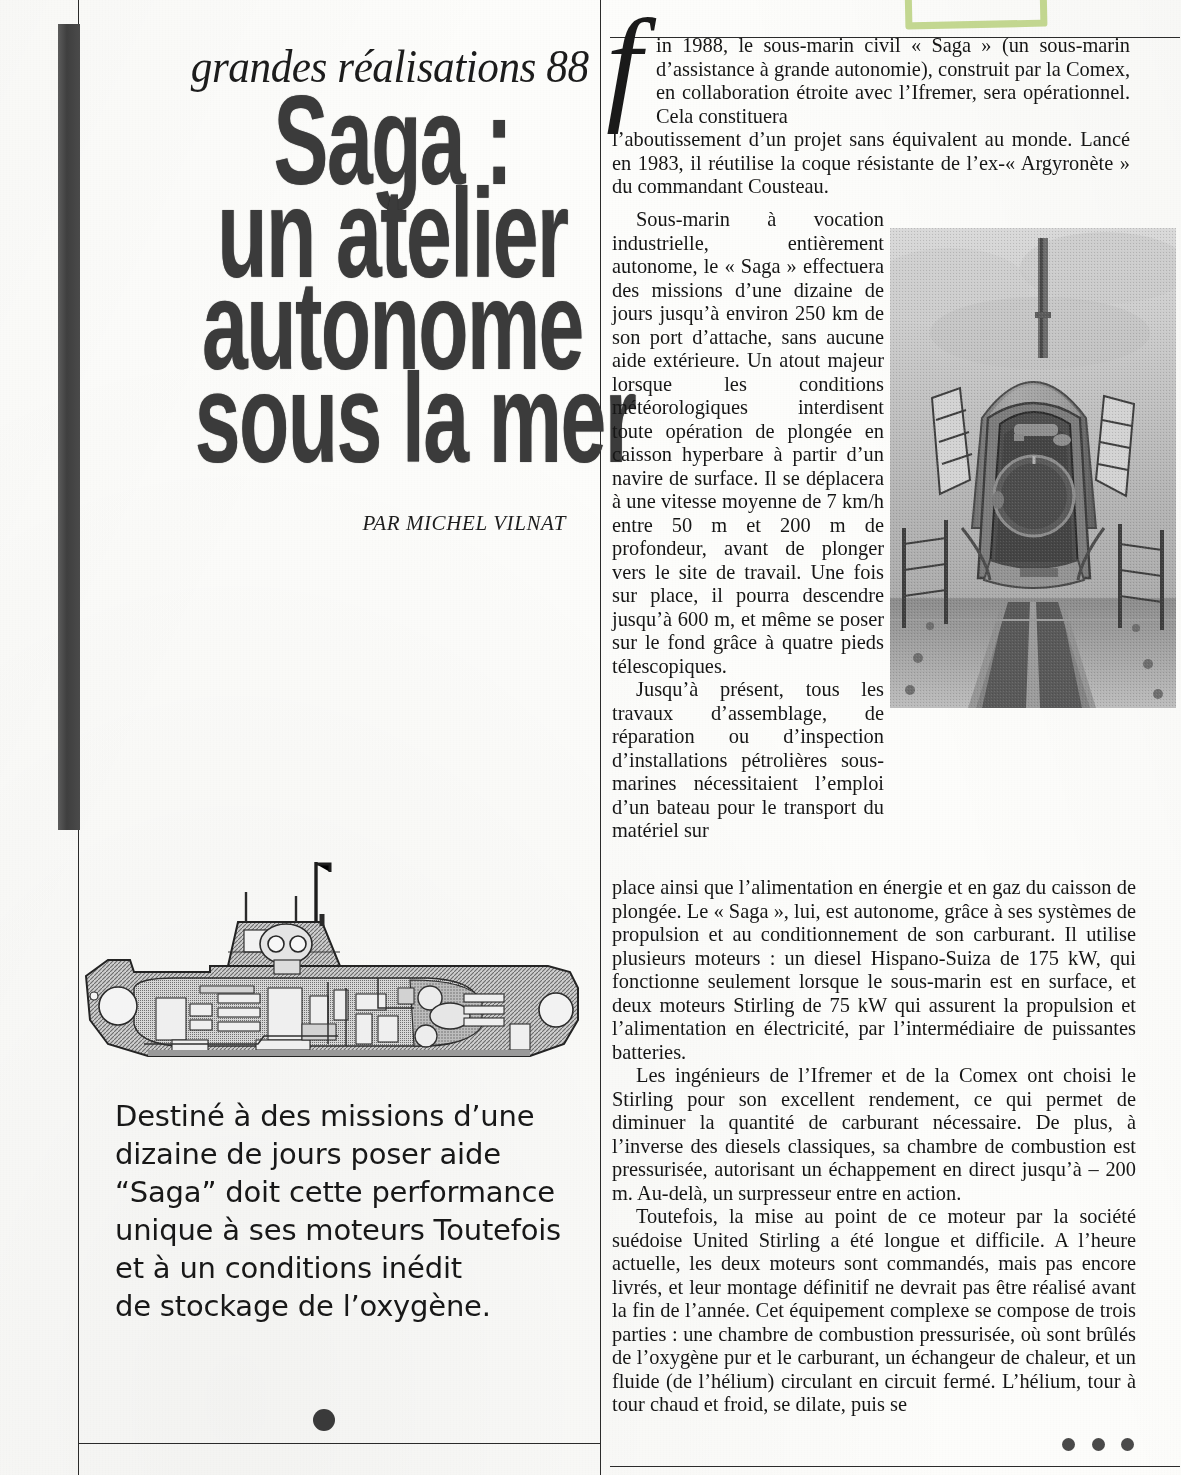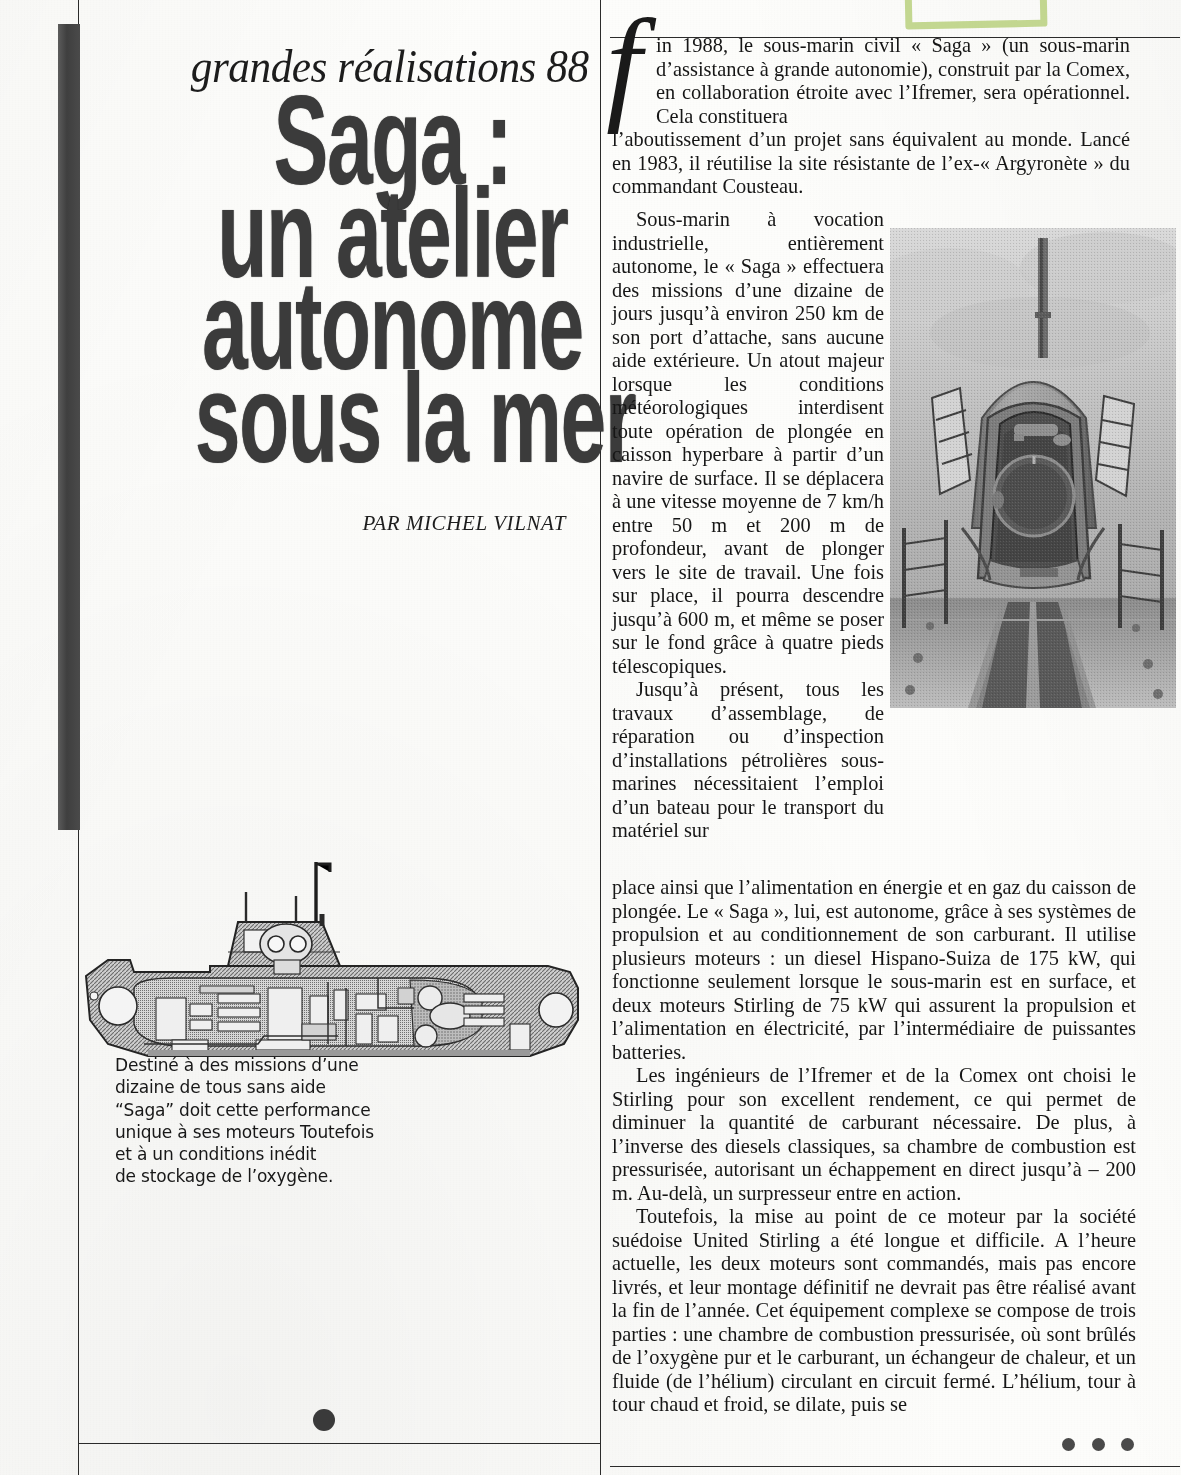--- a/index.html
+++ b/index.html
@@ -77,23 +77,23 @@
   }
 
   
   #sub-illo{
     position:absolute;left:78px;top:848px;width:512px;height:238px;
   }
   #sub-illo svg{display:block;width:100%;height:100%;}
 
   
   #standfirst{
-    position:absolute;left:115px;top:1054px;width:470px;
+    position:absolute;left:115px;top:1098px;width:470px;
     font-family:"DejaVu Sans", sans-serif;
-    font-size:17px;line-height:1.31;color:#181818;
+    font-size:29px;line-height:1.31;color:#181818;
     letter-spacing:-0.2px;font-weight:400;
   }
   #standfirst span{display:block;white-space:nowrap;}
 
   #end-dot{
     position:absolute;left:313px;top:1409px;width:22px;height:22px;
     border-radius:50%;background:#3a3a3a;
   }
 
   
@@ -263,34 +263,34 @@
         <path d="M268 140 L268 198"></path>
         <path d="M300 130 L300 160 L336 160"></path>
       </g>
 
       <path d="M70 202 L452 202 L452 208 L70 208 Z" fill="#9a9a9a"></path>
     </svg>
   </div>
 
   <div id="standfirst">
     <span>Destiné à des missions d’une</span>
-    <span>dizaine de tous sans aide</span>
+    <span>dizaine de jours poser aide</span>
     <span>“Saga” doit cette performance</span>
     <span>unique à ses moteurs Toutefois</span>
     <span>et à un conditions inédit</span>
     <span>de stockage de l’oxygène.</span>
   </div>
 
   <div id="end-dot"></div>
 
   <div id="right-col">
     <div id="lede" class="body-text">
       <span id="dropcap">f</span>
       <p class="noind lede-body">in 1988, le sous-marin civil « Saga » (un sous-marin d’assistance à grande autonomie), construit par la Comex, en collaboration étroite avec l’Ifremer, sera opérationnel. Cela constituera</p>
-      <p class="noind lede-rest">l’aboutissement d’un projet sans équivalent au monde. Lancé en 1983, il réutilise la site résistante de l’ex-« Argyronète » du commandant Cousteau.</p>
+      <p class="noind lede-rest">l’aboutissement d’un projet sans équivalent au monde. Lancé en 1983, il réutilise la coque résistante de l’ex-« Argyronète » du commandant Cousteau.</p>
     </div>
   </div>
 
   <div id="narrow-col">
     <div class="body-text">
       <p>Sous-marin à vocation industrielle, entièrement autonome, le « Saga » effectuera des missions d’une dizaine de jours jusqu’à environ 250 km de son port d’attache, sans aucune aide extérieure. Un atout majeur lorsque les conditions météorologiques interdisent toute opération de plongée en caisson hyperbare à partir d’un navire de surface. Il se déplacera à une vitesse moyenne de 7 km/h entre 50 m et 200 m de profondeur, avant de plonger vers le site de travail. Une fois sur place, il pourra descendre jusqu’à 600 m, et même se poser sur le fond grâce à quatre pieds télescopiques.</p>
       <p>Jusqu’à présent, tous les travaux d’assemblage, de réparation ou d’inspection d’installations pétrolières sous-marines nécessitaient l’emploi d’un bateau pour le transport du matériel sur</p>
     </div>
   </div>
 

